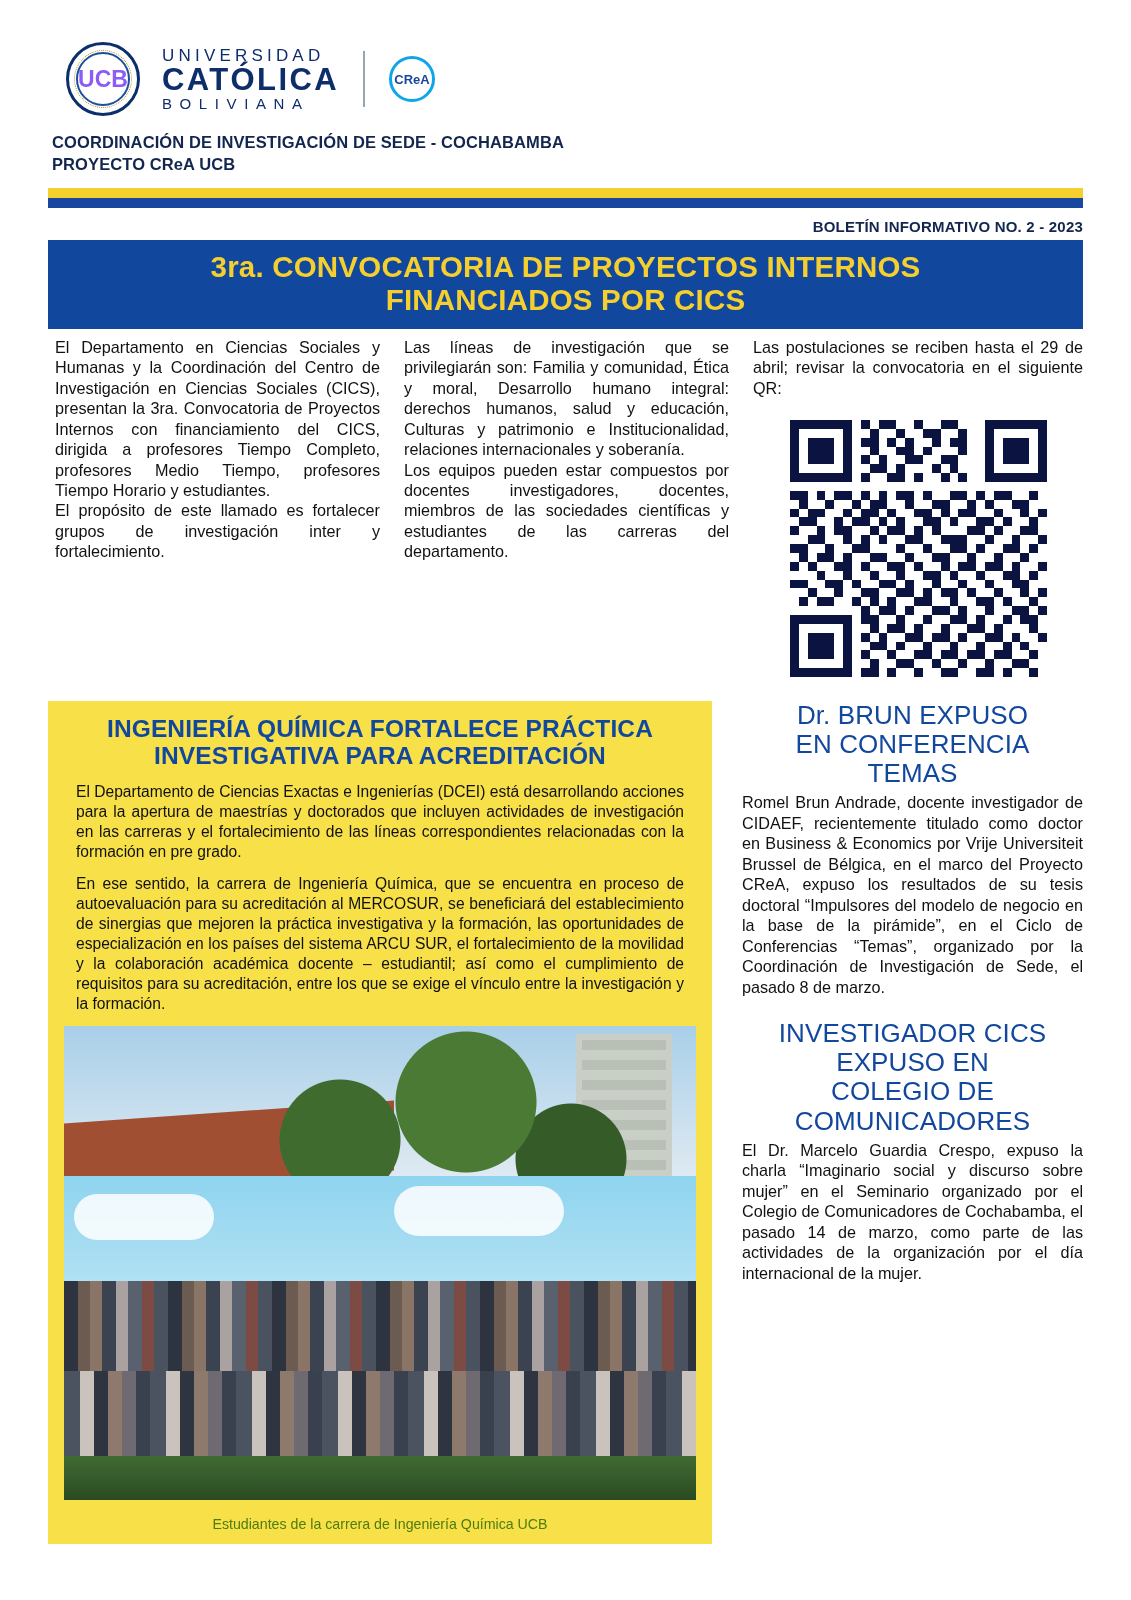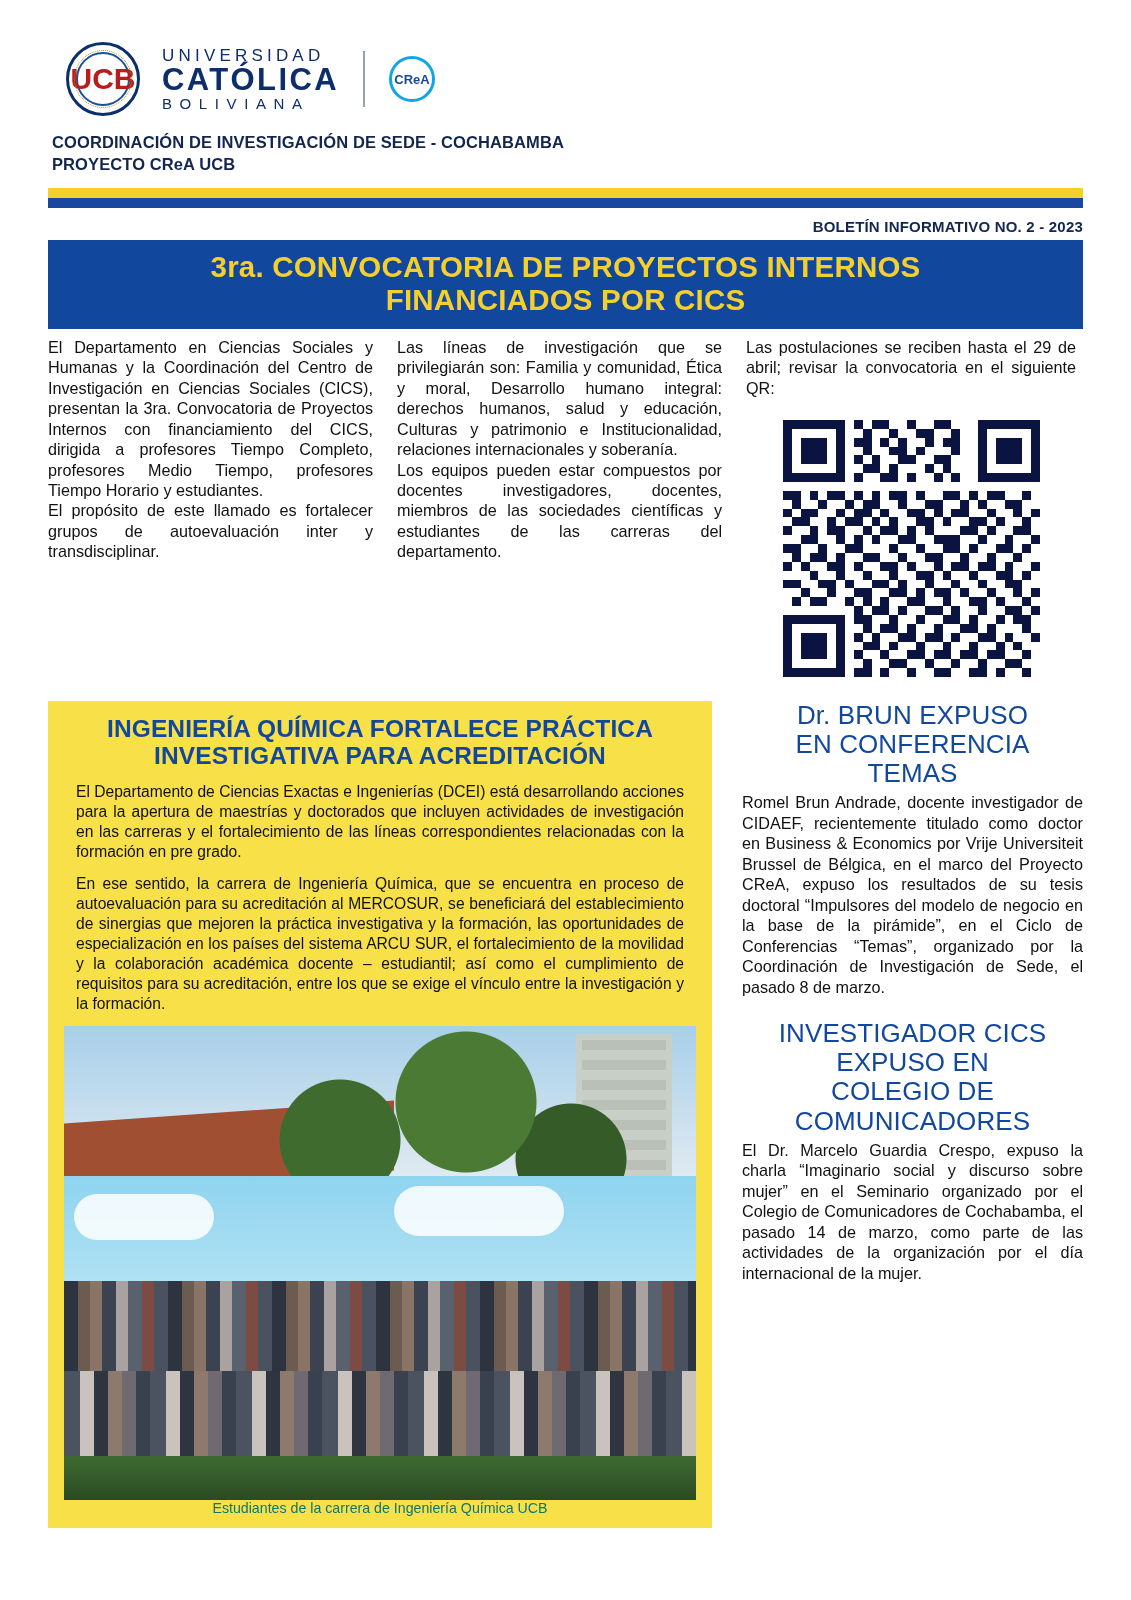--- a/index.html
+++ b/index.html
@@ -18,21 +18,21 @@
   .crest {
     width: 74px; height: 74px; border-radius: 50%;
     border: 3px solid #0b2f6b; background: #ffffff;
     display: flex; align-items: center; justify-content: center;
     position: relative; flex: none;
   }
   .crest-inner {
     width: 54px; height: 54px; border-radius: 50%;
     border: 2px solid #1b4fa0;
     display: flex; align-items: center; justify-content: center;
-    font-size: 30px; color: #b91c1c; font-weight: bold;
+    font-size: 23px; color: #8b5cf6; font-weight: bold;
   }
   .crest-ring {
     position: absolute; inset: 5px; border-radius: 50%;
     border: 1px dotted #b79000;
   }
   .uni-name { line-height: 1.02; padding-left: 4px; }
   .uni-name .l1 { font-size: 17px; letter-spacing: 4.2px; color: #0e2d6b; }
   .uni-name .l2 { font-size: 31px; letter-spacing: 2.4px; color: #0e2d6b; font-weight: 700; }
   .uni-name .l3 { font-size: 15px; letter-spacing: 7.6px; color: #0e2d6b; }
   .vbar { width: 2px; height: 56px; background: #9aa4b1; margin: 0 6px; }
@@ -53,21 +53,21 @@
 
   
   .headline {
     background: #12479e; color: #f5cf2e;
     text-align: center; font-size: 29.5px; font-weight: bold;
     padding: 10px 10px 13px; line-height: 1.12; letter-spacing: .2px;
     margin-top: 5px;
   }
 
   
-  .cols3 { display: flex; gap: 24px; margin-top: 8px; }
+  .cols3 { display: flex; gap: 24px; margin-top: 8px; justify-content: flex-end; }
   .col { font-size: 16.2px; line-height: 1.265; text-align: justify; color: #111; }
   .col p { margin: 0; }
   .col.c1 { width: 325px; }
   .col.c2 { width: 325px; }
   .col.c3 { width: 330px; }
 
   .qr-wrap { margin-top: 12px; display: flex; justify-content: center; }
   .qr { width: 277px; height: 277px; background: #fff; padding: 10px; }
   .qr svg { display: block; }
 
@@ -80,21 +80,21 @@
     color: #12479e; font-weight: bold; font-size: 24.5px; text-align: center;
     line-height: 1.12; margin-bottom: 8px; letter-spacing: .1px;
   }
   .left-body { font-size: 15.6px; line-height: 1.285; text-align: justify; color: #111; }
   .left-body p { margin: 12px; }
 
   .photo {
     margin-top: 10px; width: 100%; height: 474px; position: relative; overflow: hidden;
     background: linear-gradient(#9fc7e8, #cfe4f3);
   }
-  .caption { text-align: center; font-size: 14.2px; color: #0f766e; padding-top: 0; }
+  .caption { text-align: center; font-size: 14.2px; color: #4d7c0f; padding-top: 16px; }
 
   .r-title {
     color: #12479e; font-weight: normal; text-align: center;
     font-size: 26px; line-height: 1.12; letter-spacing: .1px;
   }
   .r-body { font-size: 16.2px; line-height: 1.265; text-align: justify; margin-top: 4px; }
   .r-body p { margin: 0; }
   .r-block2 { margin-top: 22px; }
 
   
@@ -161,21 +161,21 @@
   <div class="bulletin">BOLETÍN INFORMATIVO NO. 2 - 2023</div>
 
   <div class="headline">
     <div>3ra. CONVOCATORIA DE PROYECTOS INTERNOS</div>
     <div>FINANCIADOS POR CICS</div>
   </div>
 
   <div class="cols3">
     <div class="col c1">
       <p>El Departamento en Ciencias Sociales y Humanas y la Coordinación del Centro de Investigación en Ciencias Sociales (CICS), presentan la 3ra. Convocatoria de Proyectos Internos con financiamiento del CICS, dirigida a profesores Tiempo Completo, profesores Medio Tiempo, profesores Tiempo Horario y estudiantes.</p>
-      <p>El propósito de este llamado es fortalecer grupos de autoevaluación inter y transdisciplinar.</p>
+      <p>El propósito de este llamado es fortalecer grupos de investigación inter y fortalecimiento.</p>
     </div>
     <div class="col c2">
       <p>Las líneas de investigación que se privilegiarán son: Familia y comunidad, Ética y moral, Desarrollo humano integral: derechos humanos, salud y educación, Culturas y patrimonio e Institucionalidad, relaciones internacionales y soberanía.</p>
       <p>Los equipos pueden estar compuestos por docentes investigadores, docentes, miembros de las sociedades científicas y estudiantes de las carreras del departamento.</p>
     </div>
     <div class="col c3">
       <p>Las postulaciones se reciben hasta el 29 de abril; revisar la convocatoria en el siguiente QR:</p>
       <div class="qr-wrap">
         <div class="qr">
           <svg width="257" height="257" viewBox="0 0 29 29" shape-rendering="crispEdges" aria-label="QR code">

